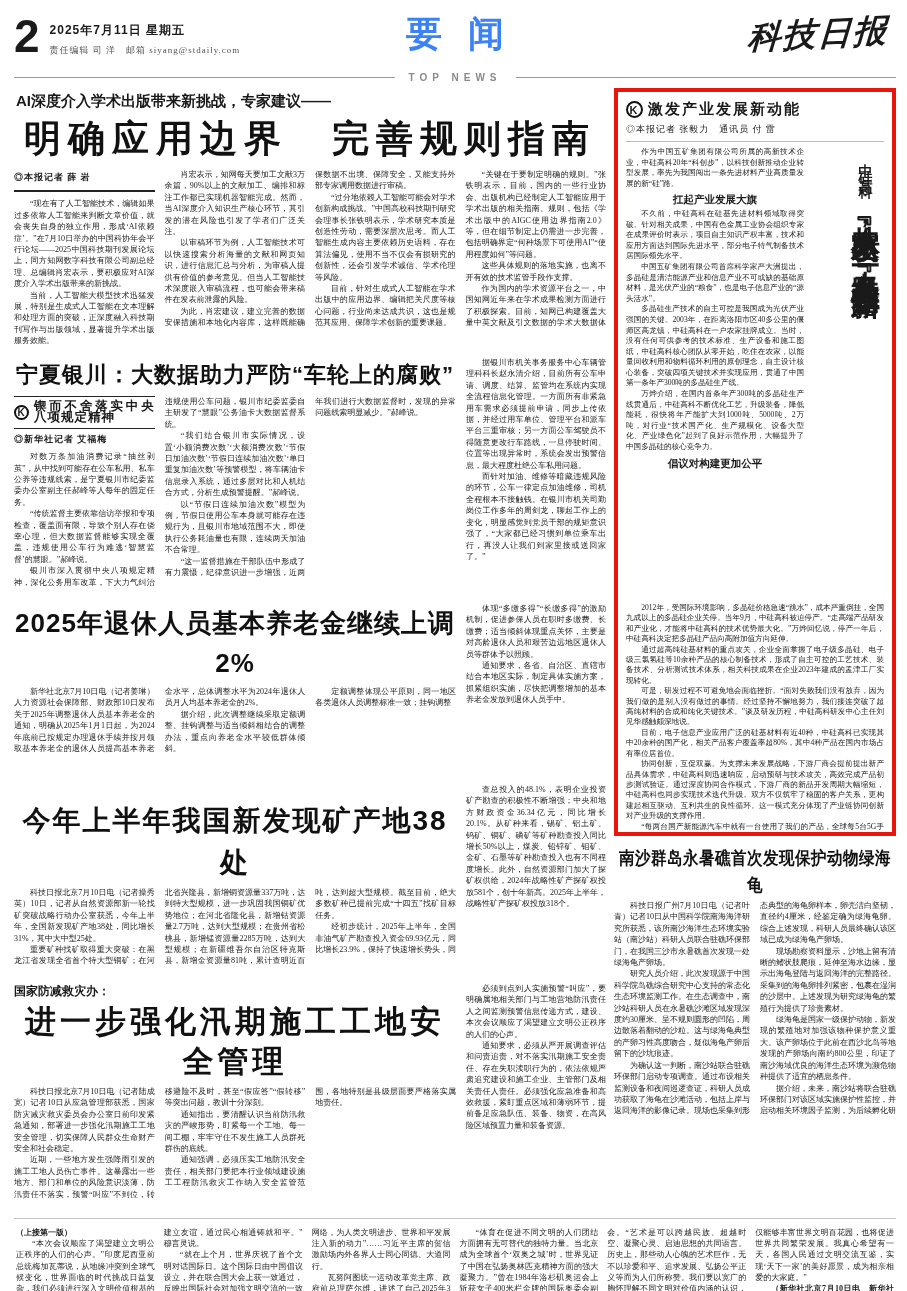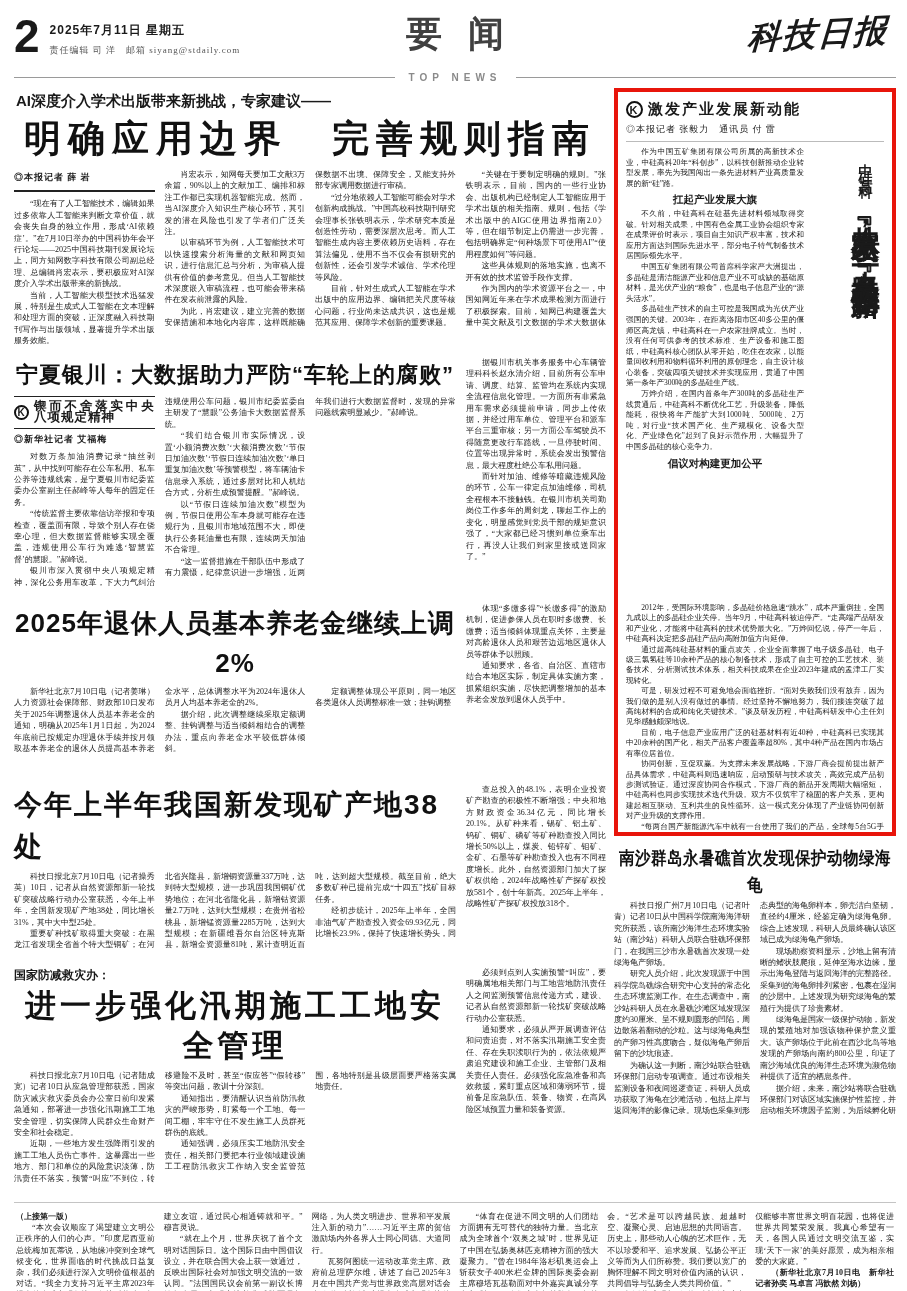--- a/index.html
+++ b/index.html
@@ -10,21 +10,21 @@
     font-family:"Liberation Serif", serif; color:#1a1a1a;
   }
   
   .hdr { display:flex; align-items:flex-start; height:54px; }
   .hdr-left { display:flex; align-items:flex-start; width:300px; }
   .pagenum { font-family:"Liberation Sans",sans-serif; font-weight:900; font-size:46px; line-height:44px; margin-right:10px; }
   .hdr-meta { padding-top:8px; }
   .hdr-date { font-family:"Liberation Sans",sans-serif; font-weight:bold; font-size:12px; letter-spacing:1px; }
   .hdr-editor { font-size:9px; color:#555; margin-top:5px; letter-spacing:1px; }
   .hdr-center { flex:1; text-align:center; }
-  .section-cn { font-family:"Liberation Sans",sans-serif; font-weight:900; font-size:36px; color:#404040; letter-spacing:26px; padding-left:26px; line-height:40px; }
+  .section-cn { font-family:"Liberation Sans",sans-serif; font-weight:900; font-size:36px; color:#3b82f6; letter-spacing:26px; padding-left:26px; line-height:40px; }
   .hdr-right { width:300px; text-align:right; }
   .masthead { display:inline-block; font-family:"DejaVu Serif",serif; font-style:italic; font-weight:bold; font-size:33px; line-height:40px; transform:skewX(-6deg) rotate(-3deg); letter-spacing:2px; padding-right:8px; }
   .rule-row { display:flex; align-items:center; height:18px; }
   .rule-row .ln { flex:1; border-top:1.5px solid #9a9a9a; }
   .section-en { font-family:"Liberation Sans",sans-serif; font-weight:bold; font-size:10px; color:#8a8a8a; letter-spacing:5px; padding:0 14px; }
   
   .content { display:flex; margin-top:2px; }
   .left-col { width:592px; margin-right:8px; }
   .right-col { width:282px; }
   
@@ -45,21 +45,21 @@
   .ai-cols { height:178px; columns:4; margin-top:4px; }
   
   .yc-headline { font-size:22px; letter-spacing:1px; line-height:36px; text-align:center; }
   .yc-cols { height:196px; columns:3; margin-top:3px; }
   .col-kick { border-top:1.5px solid #222; border-bottom:1.5px solid #222; padding:4px 0; margin-bottom:5px; }
   .col-kick .kickbar { font-size:12.5px; }
   .yc-byline { margin-bottom:6px; }
   
   .pn-headline { font-size:26px; line-height:40px; text-align:center; letter-spacing:1px; }
   .pn-cols { height:88px; columns:3; margin-top:3px; }
-  .mn-headline { font-size:28px; line-height:42px; letter-spacing:2px; }
+  .mn-headline { font-size:28px; line-height:42px; text-align:center; letter-spacing:2px;margin-top:16px; }
   .mn-cols { height:86px; columns:3; margin-top:3px; }
   
   .fl-kicker { font-family:"Liberation Sans",sans-serif; font-weight:900; font-size:12px; margin-bottom:2px; }
   .fl-headline { font-size:31px; line-height:40px; text-align:center; letter-spacing:4px; }
   .fl-cols { height:118px; columns:3; margin-top:4px; }
   
   .red-box { border:4px solid #e8150b; height:748px; padding:6px 8px; overflow:hidden; margin-bottom:8px; }
   .zs-kickbar { font-size:15px; letter-spacing:2px; margin:2px 0 4px 0; }
   .zs-kickbar .k-icon { width:17px; height:17px; font-size:11px; }
   .zs-byline { border-bottom:1px solid #bbb; padding-bottom:5px; margin-bottom:5px; font-weight:normal; }
@@ -195,21 +195,21 @@
             <div class="fl-kicker">国家防减救灾办：</div>
             <h1 class="hl fl-headline">进一步强化汛期施工工地安全管理</h1>
             <div class="cols fl-cols">
                 <p>科技日报北京7月10日电（记者陆成宽）记者10日从应急管理部获悉，国家防灾减灾救灾委员会办公室日前印发紧急通知，部署进一步强化汛期施工工地安全管理，切实保障人民群众生命财产安全和社会稳定。</p>
                 <p>近期，一些地方发生强降雨引发的施工工地人员伤亡事件。这暴露出一些地方、部门和单位的风险意识淡薄，防汛责任不落实，预警“叫应”不到位，转移避险不及时，甚至“假应答”“假转移”等突出问题，教训十分深刻。</p>
                 <p>通知指出，要清醒认识当前防汛救灾的严峻形势，盯紧每一个工地、每一间工棚，牢牢守住不发生施工人员群死群伤的底线。</p>
                 <p>通知强调，必须压实工地防汛安全责任，相关部门要把本行业领域建设施工工程防汛救灾工作纳入安全监管范围，各地特别是县级层面要严格落实属地责任。</p>
               </div>
           </div>
           <div class="art-side paras" style="height:182px">
-              <p>必须到点到人实施预警“叫应”，要明确属地相关部门与工地营地防汛责任人之间监测预警信息传递方式，建设、记者从自然资源部新一轮找矿突破战略行动办公室获悉。</p>
+              <p>必须到点到人实施预警“叫应”，要明确属地相关部门与工地营地防汛责任人之间监测预警信息传递方式，建设、本次会议顺应了渴望建立文明公正秩序的人们的心声。</p>
               <p>通知要求，必须从严开展调查评估和问责追责，对不落实汛期施工安全责任、存在失职渎职行为的，依法依规严肃追究建设和施工企业、主管部门及相关责任人责任。必须强化应急准备和高效救援，紧盯重点区域和薄弱环节，提前备足应急队伍、装备、物资，在高风险区域预置力量和装备资源。</p>
             </div>
         </div>
       </div>
 
     </div>
 
     <div class="right-col">
 
       <div class="red-box">

